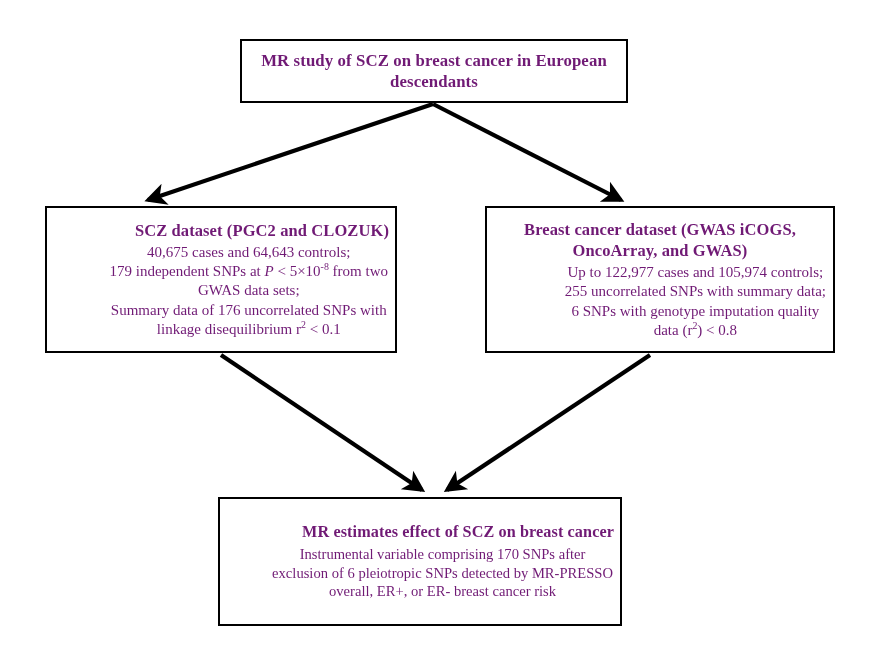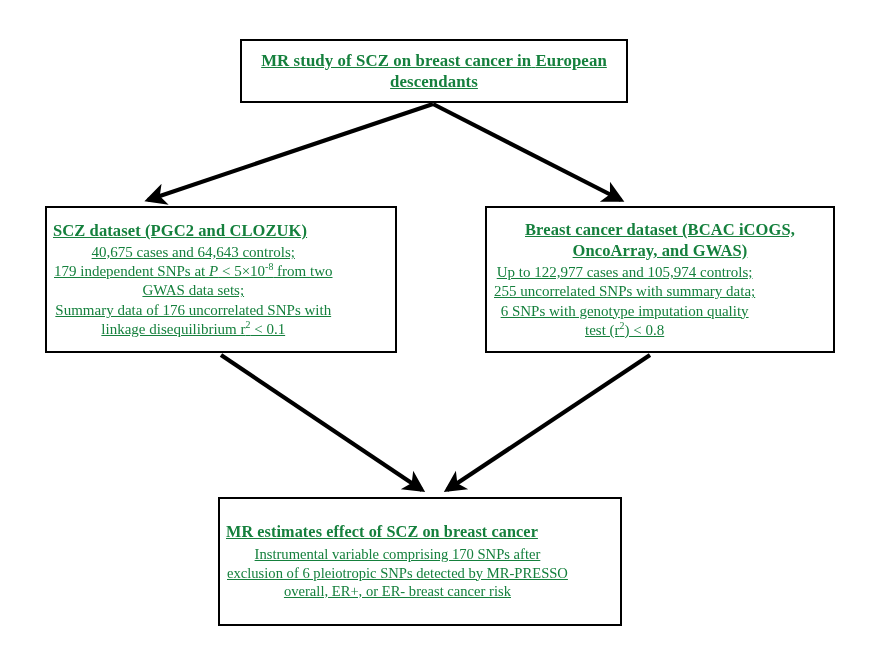--- a/index.html
+++ b/index.html
@@ -22,26 +22,25 @@
     width: 869px;
     height: 660px;
     pointer-events: none;
   }
   .node {
     position: absolute;
     box-sizing: border-box;
     border: 2.5px solid #000000;
     background: #ffffff;
     text-align: center;
-    color: #15803d;
+    color: #701a75;
     display: flex;
     flex-direction: column;
-    align-items: flex-start;
+    align-items: flex-end;
     justify-content: center;
-    text-decoration: underline;
   }
   .node-title {
     font-weight: bold;
     font-size: 16.5px;
     line-height: 1.28;
     letter-spacing: 0.1px;
     padding: 0 6px;
   }
   .node-body {
     font-size: 15px;
@@ -104,28 +103,28 @@
       <span class="ln">40,675 cases and 64,643 controls;</span>
       <span class="ln"><span>179 independent  SNPs at </span><span class="ital">P</span><span> &lt; 5×10</span><sup>-8</sup><span> from two</span></span>
       <span class="ln">GWAS data sets;</span>
       <span class="ln">Summary data of 176 uncorrelated  SNPs with</span>
       <span class="ln"><span>linkage disequilibrium  r</span><sup>2</sup><span> &lt; 0.1</span></span>
     </div>
   </div>
 
   <div class="node" id="node-right">
     <div class="node-title">
-      <span class="ln">Breast cancer dataset (BCAC iCOGS,</span>
+      <span class="ln">Breast cancer dataset (GWAS iCOGS,</span>
       <span class="ln">OncoArray, and GWAS)</span>
     </div>
     <div class="node-body">
       <span class="ln">Up to 122,977 cases and 105,974 controls;</span>
       <span class="ln">255 uncorrelated  SNPs with summary data;</span>
       <span class="ln">6 SNPs with  genotype imputation  quality</span>
-      <span class="ln"><span>test  (r</span><sup>2</sup><span>) &lt; 0.8</span></span>
+      <span class="ln"><span>data  (r</span><sup>2</sup><span>) &lt; 0.8</span></span>
     </div>
   </div>
 
   <div class="node" id="node-bottom">
     <div class="node-title">MR estimates effect of SCZ on breast cancer</div>
     <div class="node-body">
       <span class="ln">Instrumental  variable comprising  170 SNPs after</span>
       <span class="ln">exclusion  of 6 pleiotropic  SNPs detected  by MR-PRESSO</span>
       <span class="ln">overall,  ER+, or ER- breast cancer risk</span>
     </div>

